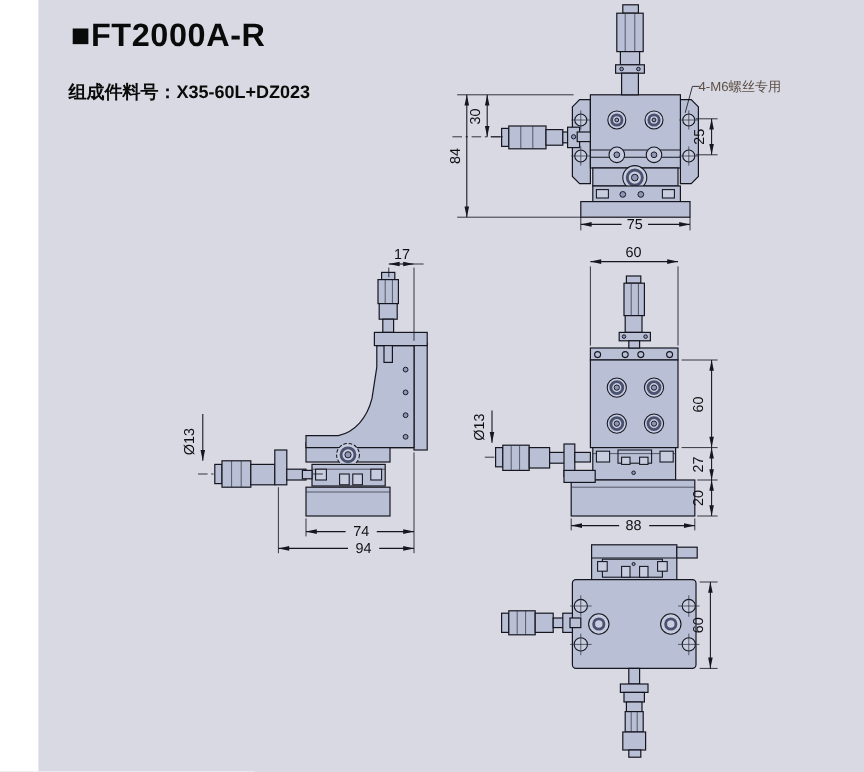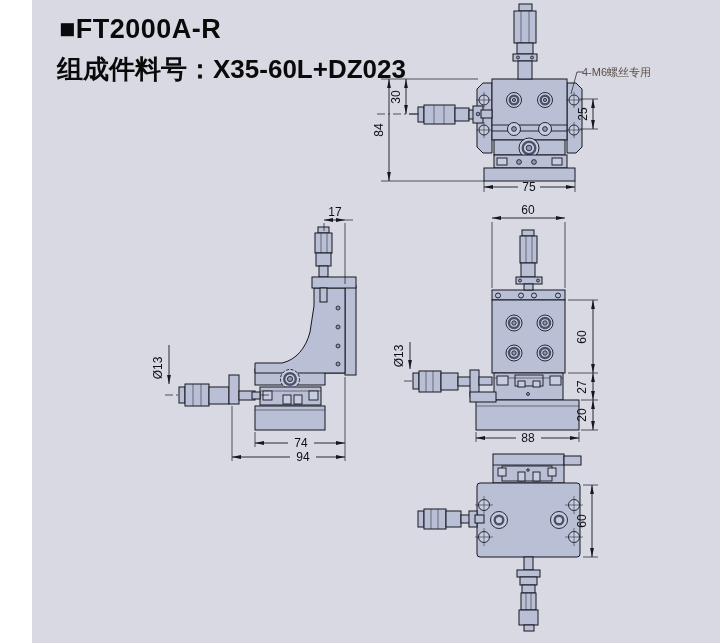--- a/index.html
+++ b/index.html
@@ -7,22 +7,22 @@
     position:relative;width:720px;height:643px;
     background:#d8d9e2;overflow:hidden;
     font-family:"Liberation Sans",sans-serif;
     margin-left:32px;
   }
   .title{
     position:absolute;left:27px;top:14px;
     font-size:27px;font-weight:700;color:#0a0a0a;letter-spacing:0.5px;
   }
   .subtitle{
-    position:absolute;left:25px;top:52px;
-    font-size:26px;font-weight:700;color:#0a0a0a;
+    position:absolute;left:25px;top:68px;
+    font-size:15px;font-weight:700;color:#0a0a0a;
   }
   svg.drawing{position:absolute;left:0;top:0;}
   .part{fill:#b9c0d6;stroke:#16161f;stroke-width:1;stroke-linejoin:miter;}
   .part-l{fill:#c7cddf;stroke:#16161f;stroke-width:0.9;}
   .edge{stroke:#16161f;stroke-width:0.9;fill:none;}
   .thin{stroke:#2c2c3a;stroke-width:0.6;fill:none;}
   .hole{fill:#8d96b4;stroke:#16161f;stroke-width:0.8;}
   .darkring{fill:none;stroke:#4a5270;stroke-width:2.4;}
   .dim,.dimL,.dimR{stroke:#16161f;stroke-width:0.9;fill:none;}
   .dim{marker-start:url(#arr);marker-end:url(#arr);}

